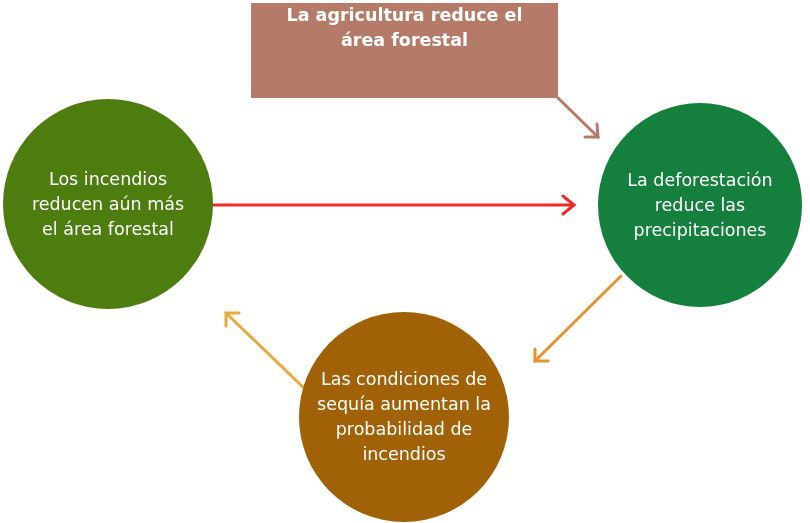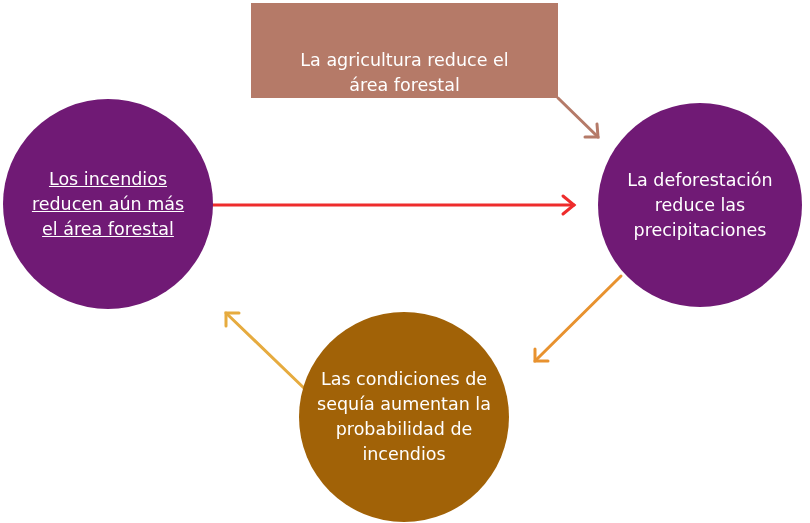--- a/index.html
+++ b/index.html
@@ -1,27 +1,27 @@
 <!DOCTYPE html>
 <html><head>
   <meta charset="utf-8">
   <style>
     html, body { margin: 0; padding: 0; background: #ffffff; }
     body { width: 810px; height: 523px; position: relative; overflow: hidden; font-family: "DejaVu Sans", sans-serif; }
     .box {
       position: absolute; left: 251px; top: 3px; width: 307px; height: 95px;
-      background: #b57a68; display: flex; align-items: flex-end; justify-content: center;
-      text-align: center; color: #ffffff; font-size: 17.5px; line-height: 25px;
+      background: #b57a68; display: flex; align-items: flex-start; justify-content: center;
+      text-align: center; color: #ffffff; font-size: 17.5px; line-height: 25px; font-weight: bold;
     }
     .circle {
       position: absolute; border-radius: 50%; display: flex; align-items: center; justify-content: center;
       text-align: center; color: #ffffff; font-size: 17.5px; line-height: 25px; box-sizing: border-box;
     }
-    .c-red { left: 3px; top: 99px; width: 210px; height: 210px; background: #701a75; padding: 0 14px; text-decoration: underline; }
-    .c-orange { left: 598px; top: 103px; width: 204px; height: 204px; background: #701a75; padding: 0 8px; }
+    .c-red { left: 3px; top: 99px; width: 210px; height: 210px; background: #4d7c0f; padding: 0 14px; }
+    .c-orange { left: 598px; top: 103px; width: 204px; height: 204px; background: #15803d; padding: 0 8px; }
     .c-yellow { left: 299px; top: 312px; width: 210px; height: 210px; background: #a16207; padding: 0 6px; }
     .txt { white-space: pre-line; }
     svg.arrows { position: absolute; left: 0; top: 0; }
   </style>
 </head>
 <body>
 
 <svg class="arrows" width="810" height="523" viewBox="0 0 810 523">
 
   <g stroke="#b57a68" stroke-width="3" fill="none" stroke-linecap="round">

